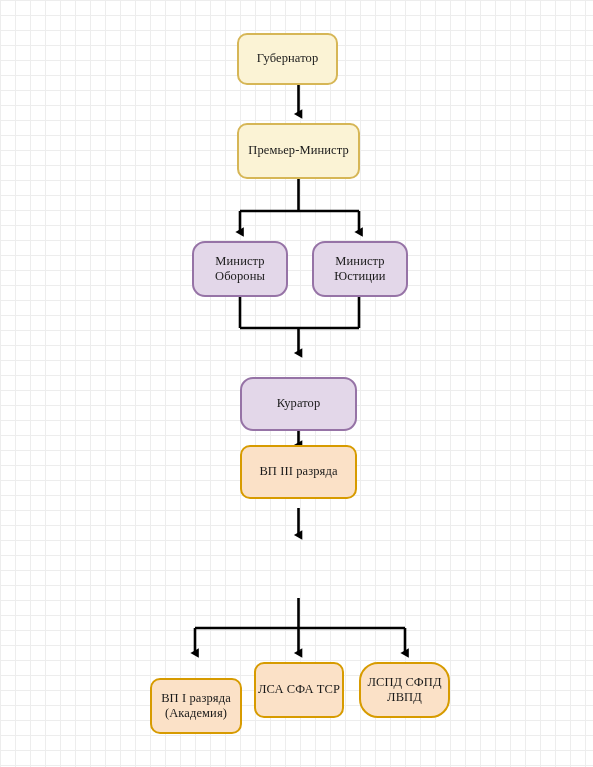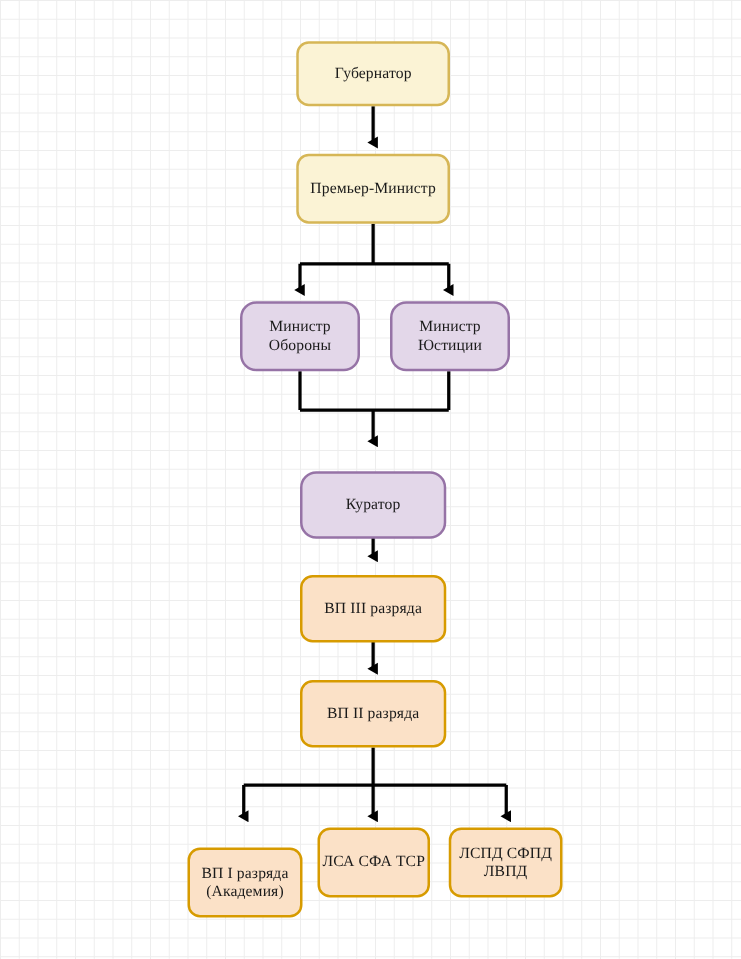--- a/index.html
+++ b/index.html
@@ -108,21 +108,21 @@
       <path d="M298.5,508 L298.5,535" marker-end="url(#arrow)"></path>
 
       <path d="M298.5,598 L298.5,628"></path>
       <path d="M195,628 L405,628"></path>
       <path d="M195,628 L195,653" marker-end="url(#arrow)"></path>
       <path d="M298.5,628 L298.5,653" marker-end="url(#arrow)"></path>
       <path d="M405,628 L405,653" marker-end="url(#arrow)"></path>
     </g>
   </svg>
 
-  <div class="node yellow" style="left:237px; top:33px; width:123px; height:52px;">
+  <div class="node yellow" style="left:237px; top:33px; width:101px; height:52px;">
     <span>Губернатор</span>
   </div>
 
   <div class="node yellow" style="left:237px; top:123px; width:123px; height:56px;">
     <span>Премьер-Министр</span>
   </div>
 
   <div class="node purple" style="left:192px; top:241px; width:96px; height:56px;">
     <span>Министр
 Обороны</span>
@@ -130,35 +130,32 @@
 
   <div class="node purple" style="left:312px; top:241px; width:96px; height:56px;">
     <span>Министр
 Юстиции</span>
   </div>
 
   <div class="node purple" style="left:240px; top:377px; width:117px; height:54px;">
     <span>Куратор</span>
   </div>
 
-  <div class="node peach" style="left:240px; top:460px; width:117px; height:54px;">
+  <div class="node peach" style="left:240px; top:445px; width:117px; height:54px;">
     <span>ВП III разряда</span>
   </div>
 
-  <div class="node peach" style="left:240px; top:544px; width:117px; height:54px;">
-    <span>ВП II разряда</span>
-  </div>
 
   <div class="node peach" style="left:150px; top:662px; width:92px; height:56px;margin-top:16px;">
     <span>ВП I разряда
 (Академия)</span>
   </div>
 
   <div class="node peach" style="left:254px; top:662px; width:90px; height:56px;">
     <span>ЛСА СФА ТСР</span>
   </div>
 
-  <div class="node peach" style="left:359px; top:662px; width:91px; height:56px;">
+  <div class="node peach" style="left:359px; top:662px; width:91px; height:56px;border-radius:19px;">
     <span>ЛСПД СФПД
 ЛВПД</span>
   </div>
 
 </div>
 
 </body></html>

